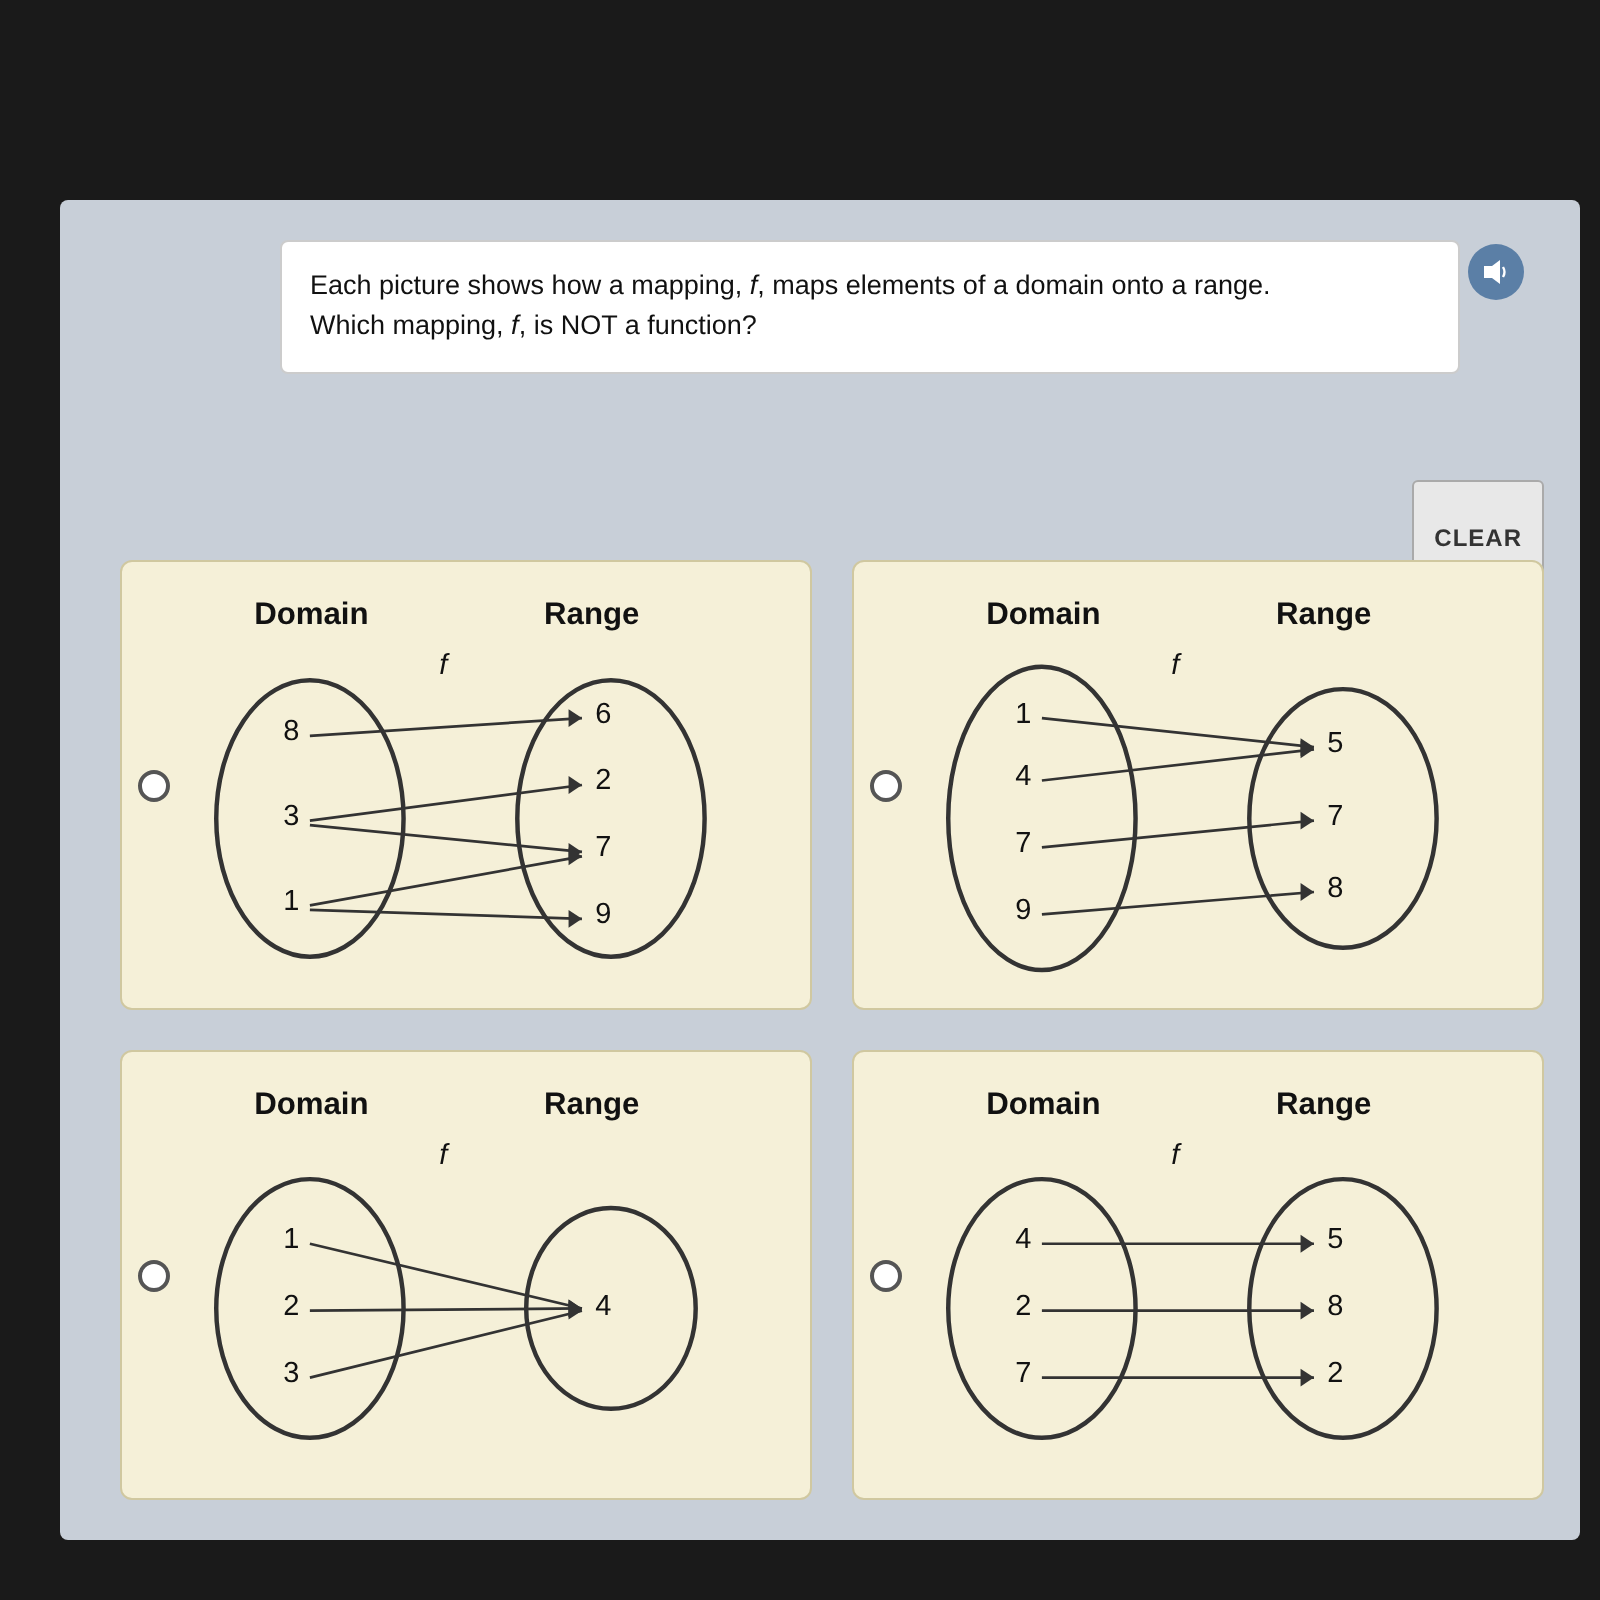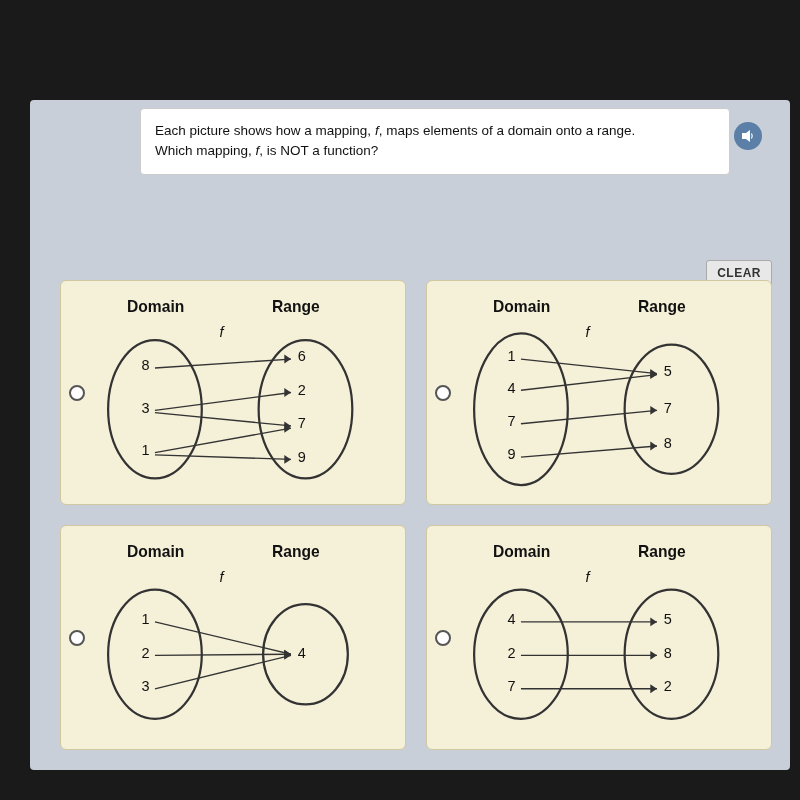--- a/index.html
+++ b/index.html
@@ -15,21 +15,21 @@
       position: absolute;
       top: 100px;
       left: 30px;
       right: 10px;
       bottom: 30px;
       background: #c8cfd8;
       border-radius: 4px;
     }
     .question-box {
       position: absolute;
-      top: 8px;
+      top: 20px;
       left: 110px;
       right: 60px;
       background: white;
       border: 1px solid #ccc;
       border-radius: 4px;
       padding: 12px 14px;
       font-size: 13.5px;
       color: #111;
       line-height: 1.5;
     }
@@ -42,26 +42,26 @@
       background: #5b7fa6;
       border-radius: 50%;
       display: flex;
       align-items: center;
       justify-content: center;
       color: white;
       font-size: 14px;
     }
     .clear-btn {
       position: absolute;
-      top: 160px;
+      top: 140px;
       right: 18px;
       background: #e8e8e8;
       border: 1px solid #aaa;
       border-radius: 3px;
-      padding: 5px 10px;
+      padding: 21px 10px;
       font-size: 12px;
       font-weight: bold;
       color: #333;
       cursor: pointer;
       letter-spacing: 0.5px;
     }
     .quadrants {
       position: absolute;
       top: 180px;
       left: 30px;

